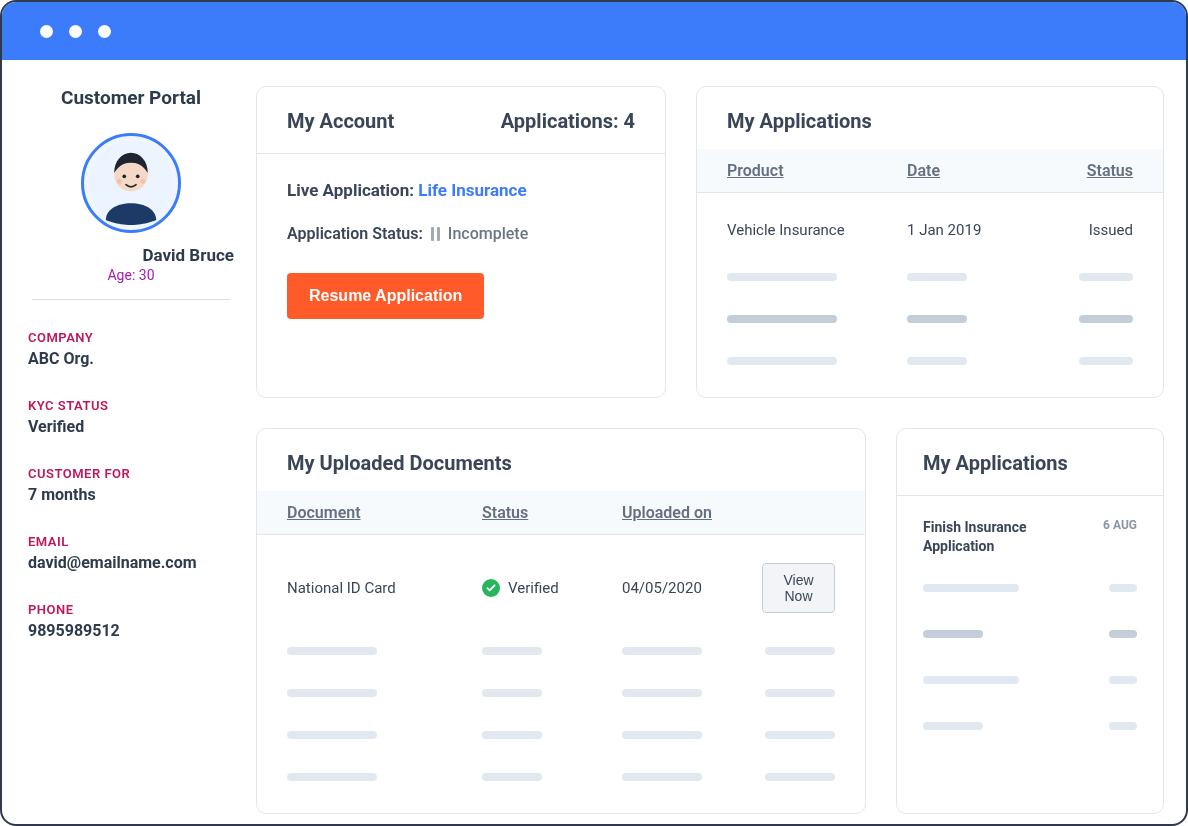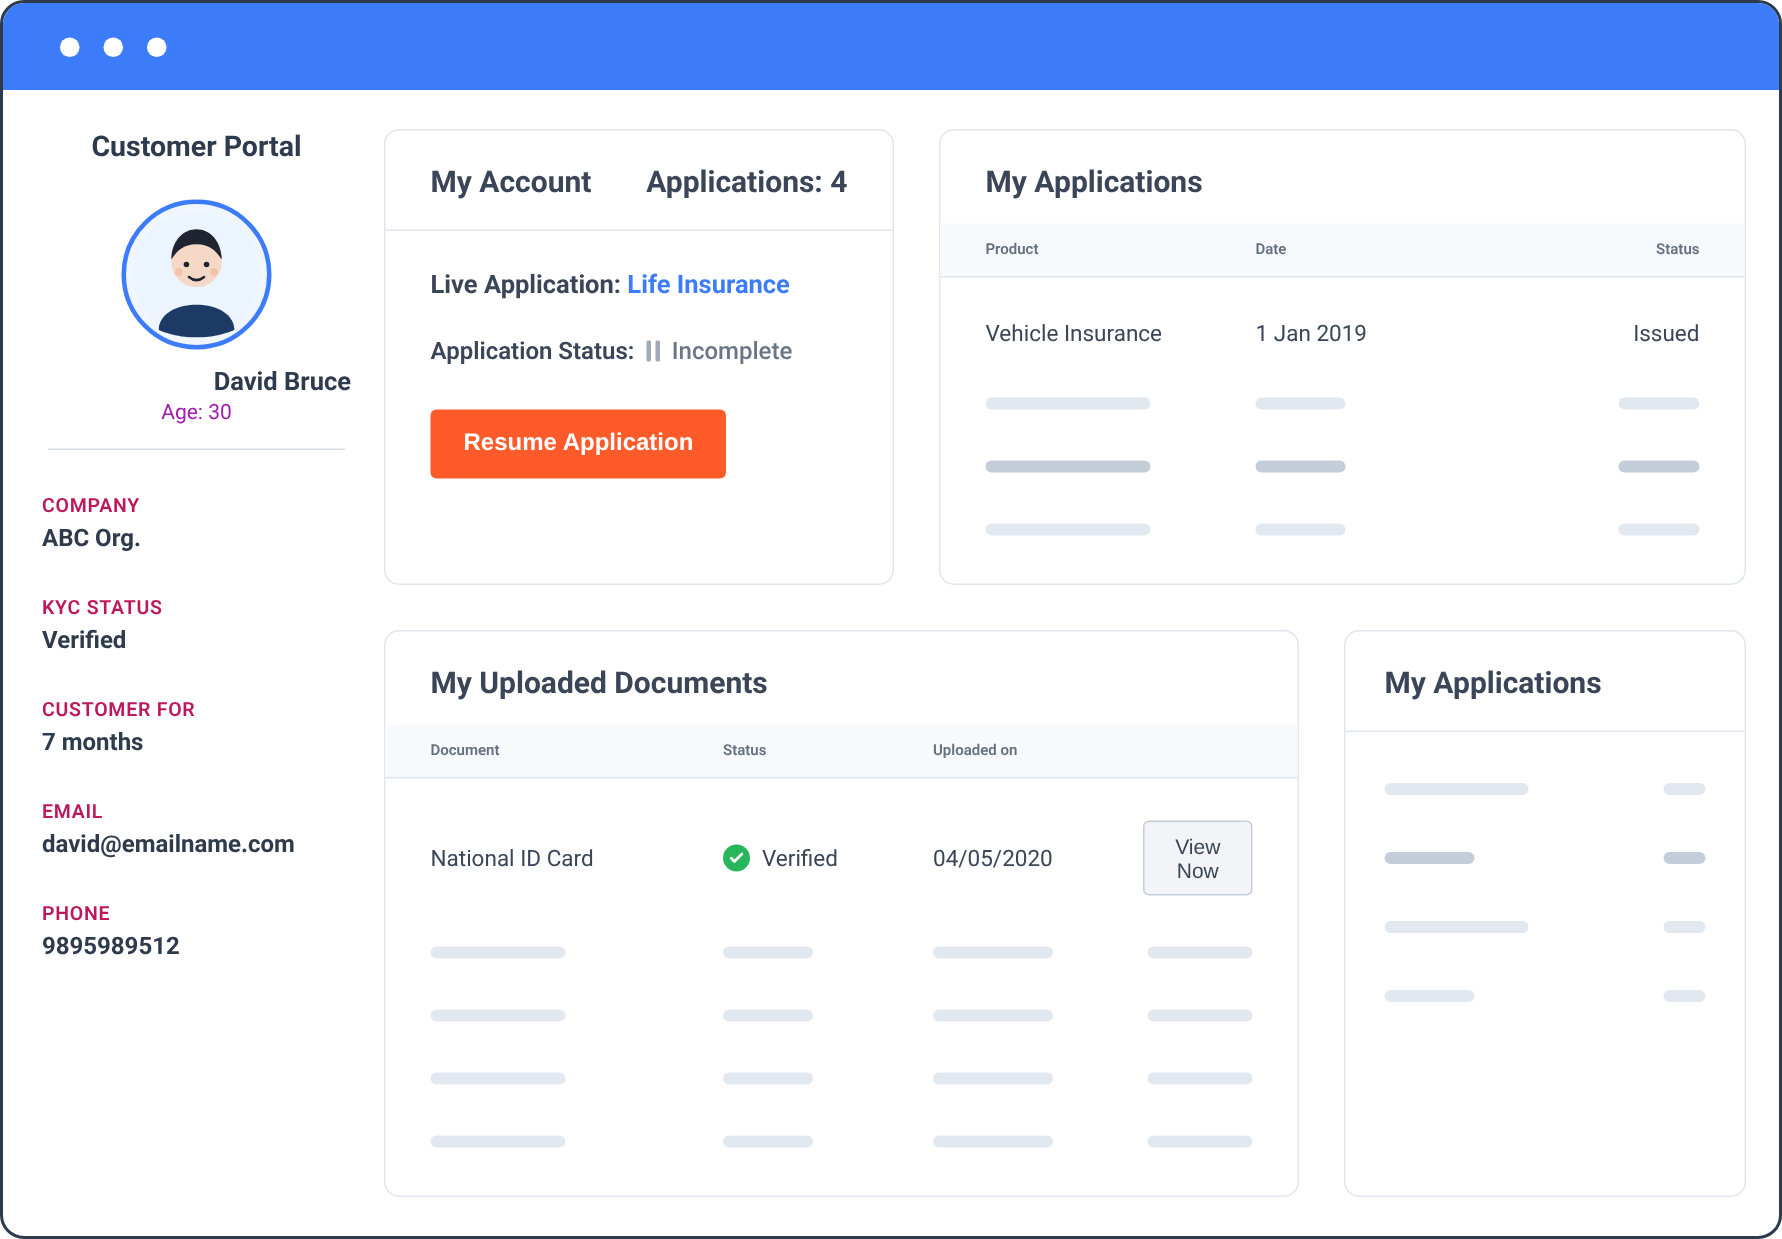--- a/index.html
+++ b/index.html
@@ -157,23 +157,24 @@
     border-radius: 4px;
     border: none;
     cursor: pointer;
   }
   
   .table-head {
     display: flex;
     background: #f7fafd;
     border-bottom: 1.5px solid #dfe6ee;
     padding: 12px 30px;
-    font-size: 10px;
+    font-size: 16px;
     font-weight: 600;
     color: #64707f;
+    text-decoration: underline;
   }
   .table-body { padding: 18px 30px 8px 30px; }
   .table-row {
     display: flex;
     align-items: center;
     padding: 10px 0 24px 0;
     font-size: 15px;
     color: #3a4657;
   }
   .skeleton-row {
@@ -284,21 +285,21 @@
       <div class="info-block">
         <div class="info-label">PHONE</div>
         <div class="info-value">9895989512</div>
       </div>
     </aside>
 
     <main class="main">
 
       <div class="row">
 
-        <section class="card" style="width:340px;">
+        <section class="card" style="width:410px;">
           <div class="card-header">
             <div class="card-title">My Account</div>
             <div class="card-header-right">Applications: 4</div>
           </div>
           <div class="account-body">
             <div class="live-line">
               <span>Live Application: </span><a href="#" class="live-link">Life Insurance</a>
             </div>
             <div class="status-line">
               <span>Application Status:</span>
@@ -451,20 +452,24 @@
                 </div>
             </div>
           </div>
         </section>
 
         <section class="card" style="flex:1;">
           <div class="notif-head">
             <div class="card-title">My Applications</div>
           </div>
           <div class="notif-body">
+            <div class="notif-row">
+              <div class="notif-title">Finish Insurance Application</div>
+              <div class="notif-date">6 AUG</div>
+            </div>
             <div class="notif-sk-row">
               <div class="sk"></div>
               <div class="sk"></div>
             </div>
             <div class="notif-sk-row">
               <div class="sk dark" style="width:60px;"></div>
               <div class="sk dark"></div>
             </div>
             <div class="notif-sk-row">
               <div class="sk"></div>

